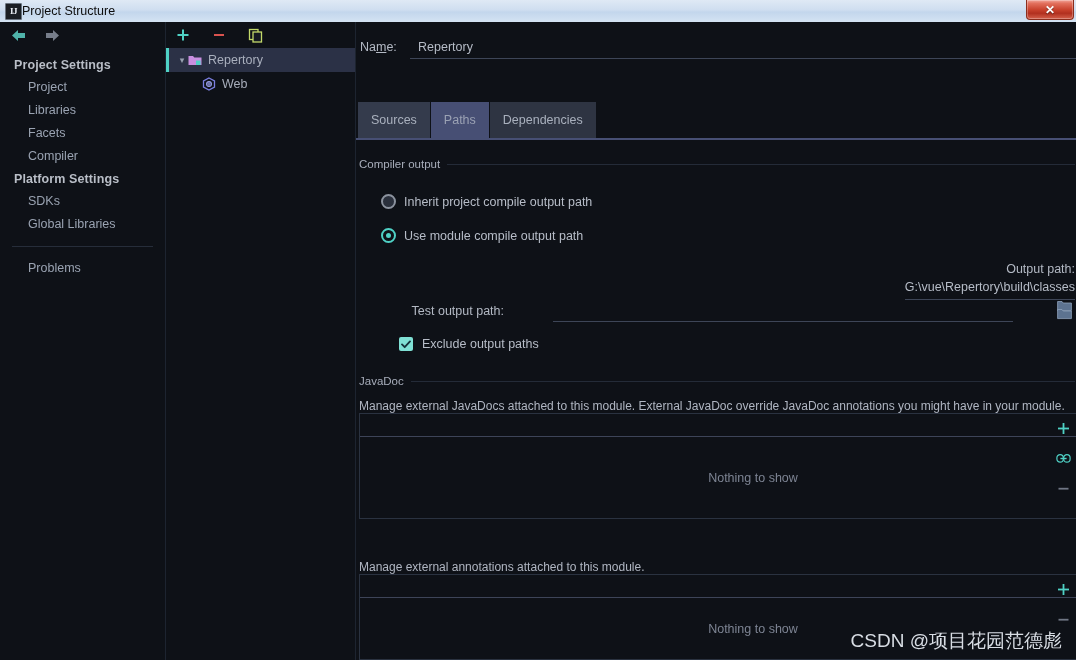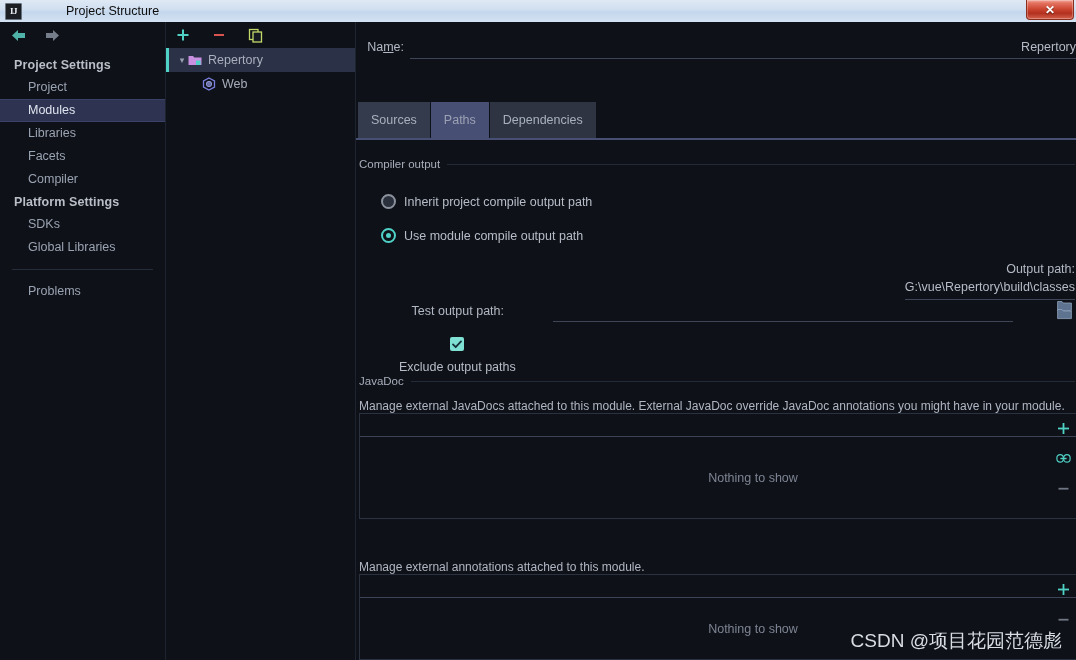--- a/index.html
+++ b/index.html
@@ -18,39 +18,38 @@
   
   .titlebar {
     position: absolute;
     left: 0; top: 0;
     width: 1076px; height: 22px;
     background: linear-gradient(to bottom, #dfe9f5 0%, #cfdef0 45%, #c3d6ec 55%, #d4e3f3 100%);
     display: flex;
     align-items: center;
     padding-left: 5px;
     box-sizing: border-box;
-    gap: 32px;
   }
   .ij-icon {
     width: 15px; height: 15px;
     background: #1b1f24;
     border: 1px solid #6a7480;
     border-radius: 1px;
     color: #eef2f7;
     font-size: 9px;
     font-weight: bold;
     font-family: "Liberation Serif", serif;
     display: flex;
     align-items: center;
     justify-content: center;
     letter-spacing: -0.5px;
     flex: none;
   }
   .title-text {
-    margin-left: 12px;
+    margin-left: 0;
     font-size: 12.5px;
     color: #0d0d0d;
     font-family: "Liberation Sans", sans-serif;
   }
   .win-close {
     position: absolute;
     right: 2px; top: 0px;
     width: 48px; height: 20px;
     background: linear-gradient(to bottom, #f2a79b 0%, #e2705d 18%, #c8412c 52%, #b2301f 70%, #d4614c 100%);
     border: 1px solid #8c2e1d;
@@ -189,21 +188,20 @@
     left: 356px; top: 0;
     width: 720px; height: 638px;
     background: #0e1117;
   }
   .name-row {
     position: absolute;
     left: 4px; top: 18px;
     width: 716px;
     display: flex;
     align-items: baseline;
-    text-align: right;
   }
   .name-label {
     font-size: 12.5px;
     color: #b3b9c4;
     width: 44px;
     flex: none;
   }
   .name-label u { text-decoration: underline; }
   .name-value {
     flex: 1;
@@ -329,21 +327,20 @@
     padding-bottom: 2px;
   }
 
   .check-row {
     position: absolute;
     display: flex;
     align-items: center;
     gap: 9px;
     font-size: 12.5px;
     color: #b7bdc8;
-    flex-direction: column;
   }
   .checkbox {
     width: 14px; height: 14px;
     background: #7fe0d4;
     border-radius: 2px;
     display: flex;
     align-items: center;
     justify-content: center;
     flex: none;
   }
@@ -424,21 +421,20 @@
       <div class="arrow-btn">
         <svg width="17" height="13" viewBox="0 0 17 13">
           <path d="M9 1 L15 6.5 L9 12 L9 9 L2 9 L2 4 L9 4 Z" fill="#767d8a"></path>
         </svg>
       </div>
     </div>
 
     <div class="sidebar-list">
       <div class="side-head">Project Settings</div>
       <div class="side-item">Project</div>
-      <div class="side-item selected">Modules</div>
       <div class="side-item">Libraries</div>
       <div class="side-item">Facets</div>
       <div class="side-item">Compiler</div>
       <div class="side-head">Platform Settings</div>
       <div class="side-item">SDKs</div>
       <div class="side-item">Global Libraries</div>
       <div class="side-sep"></div>
       <div class="side-item">Problems</div>
     </div>
   </div>

